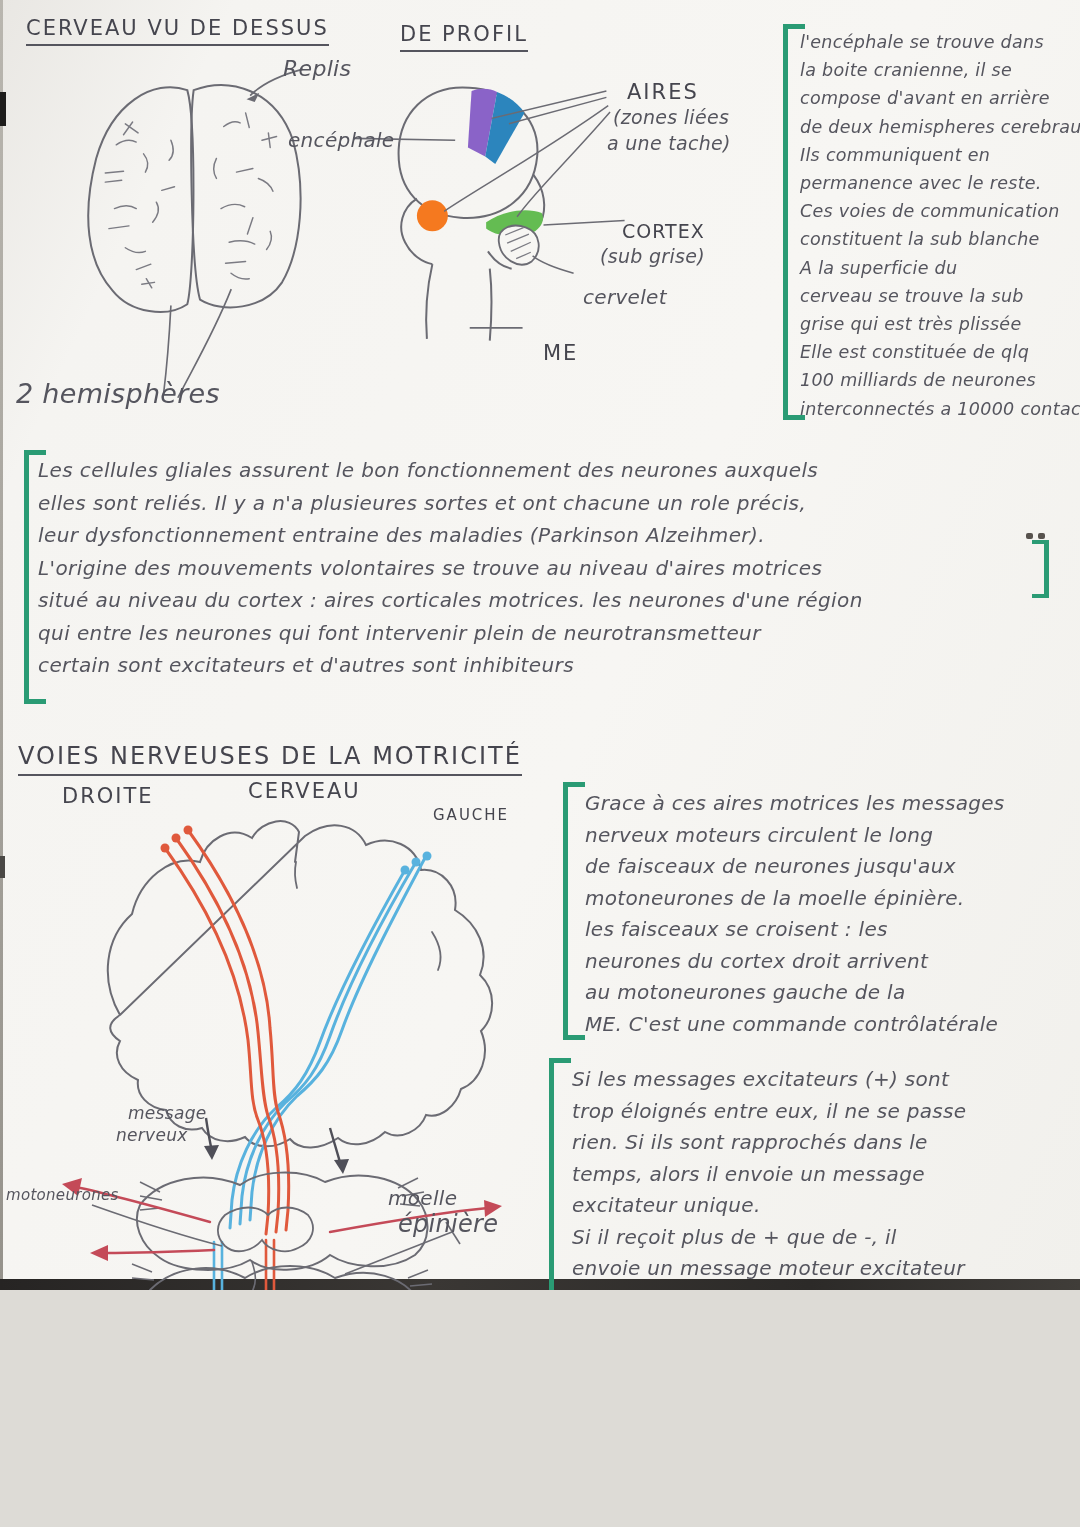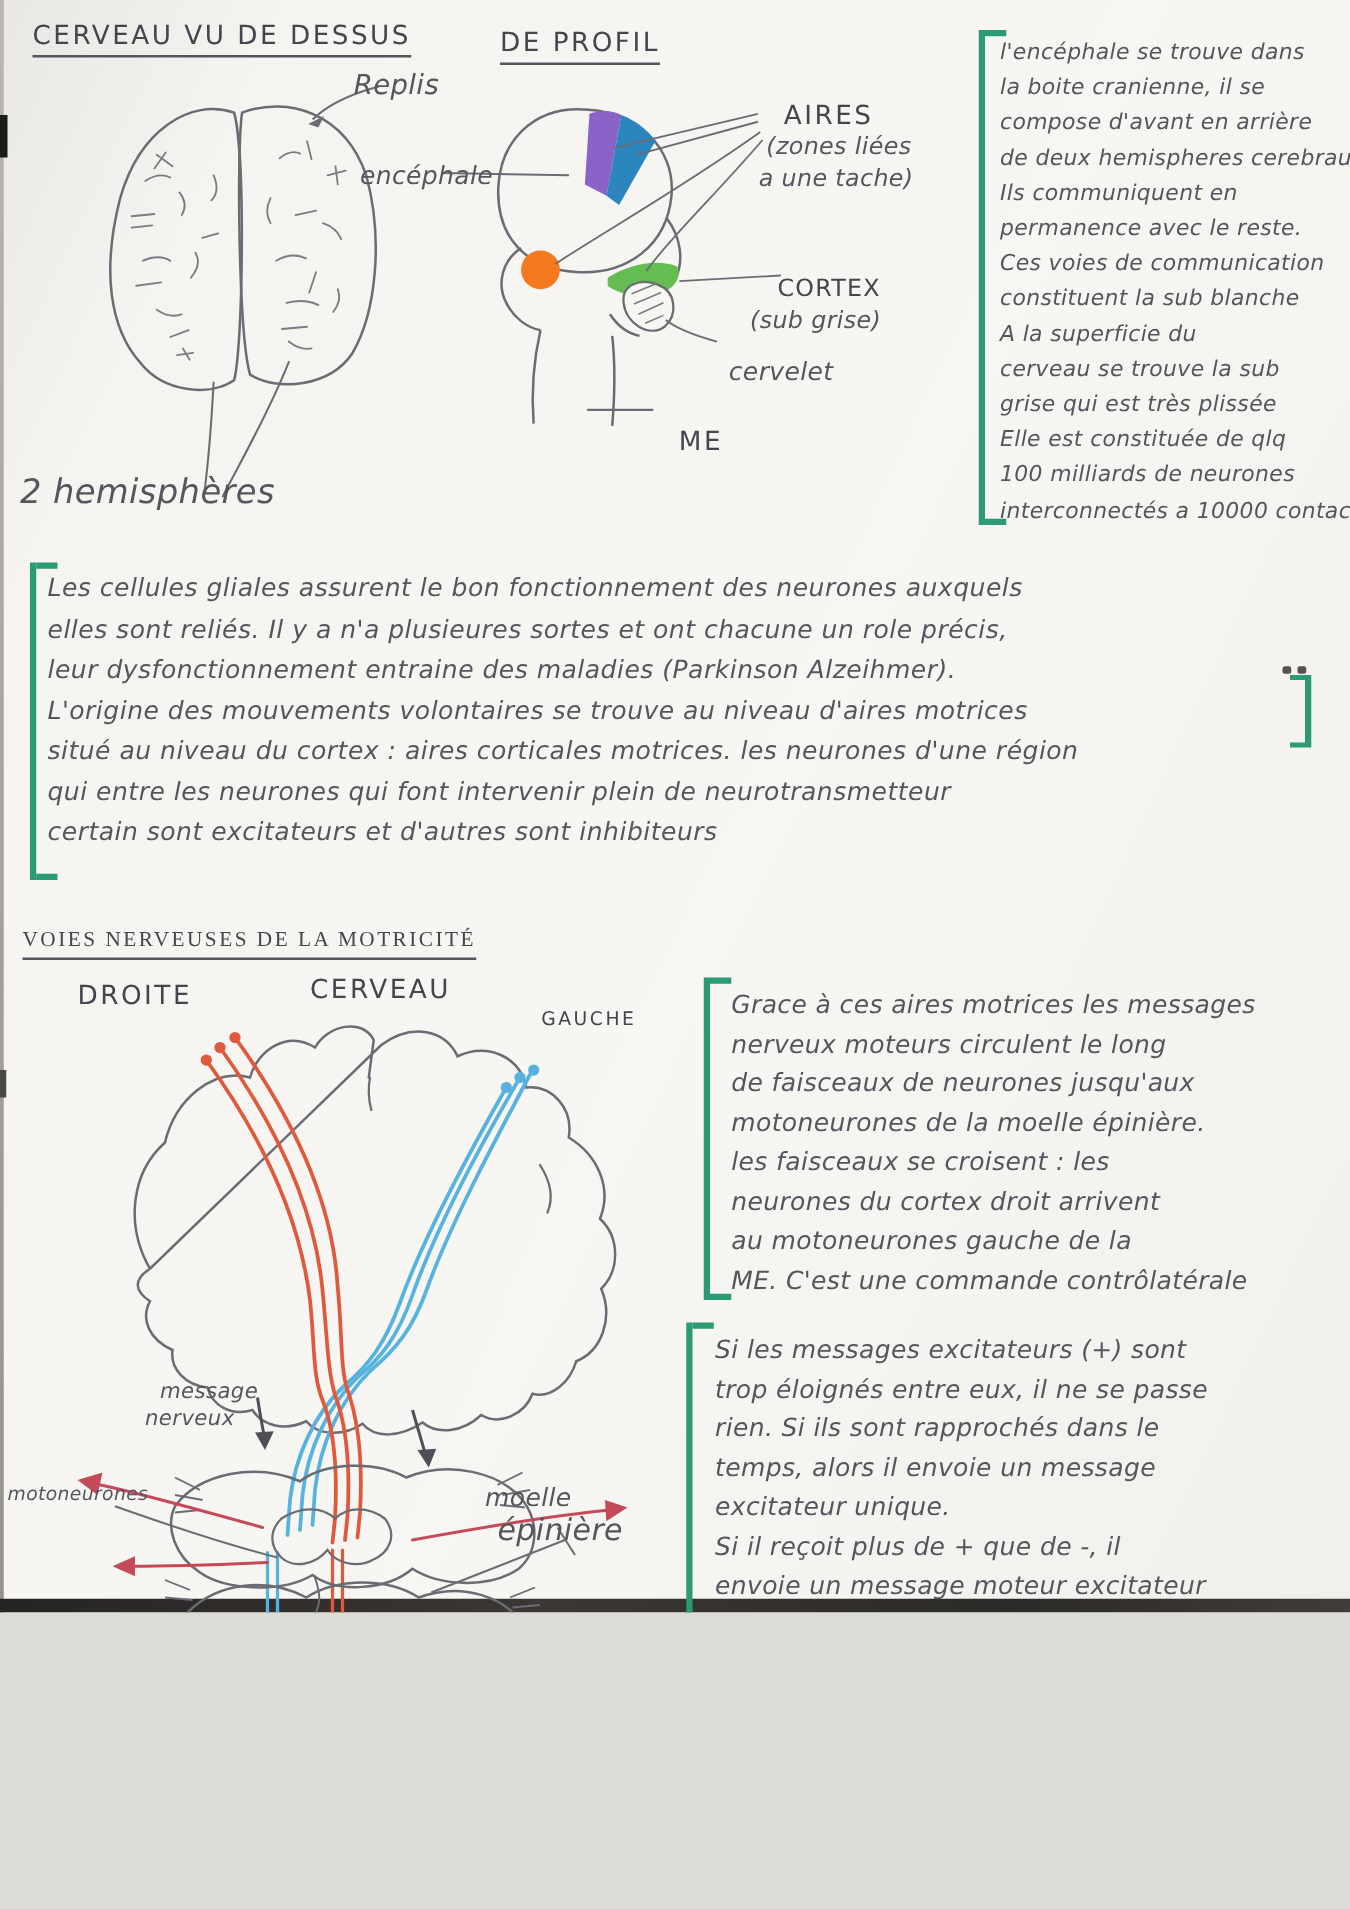--- a/index.html
+++ b/index.html
@@ -165,21 +165,21 @@
   <div class="abs hw" style="left:38px;top:454px;font-size:20px;line-height:32.5px;letter-spacing:.4px;">
       <div class="hw-line">Les cellules gliales assurent le bon fonctionnement des neurones auxquels</div>
       <div class="hw-line">elles sont reliés. Il y a n'a plusieures sortes et ont chacune un role précis,</div>
       <div class="hw-line">leur dysfonctionnement entraine des maladies (Parkinson Alzeihmer).</div>
       <div class="hw-line">L'origine des mouvements volontaires se trouve au niveau d'aires motrices</div>
       <div class="hw-line">situé au niveau du cortex : aires corticales motrices. les neurones d'une région</div>
       <div class="hw-line">qui entre les neurones qui font intervenir plein de neurotransmetteur</div>
       <div class="hw-line">certain sont excitateurs et d'autres sont inhibiteurs</div>
     </div>
 
-  <div class="abs hw cap title" style="left:18px;top:742px;font-size:17px;font-family:Liberation Serif, serif;">VOIES NERVEUSES DE LA MOTRICITÉ</div>
+  <div class="abs hw cap title" style="left:18px;top:742px;font-size:24px;">VOIES NERVEUSES DE LA MOTRICITÉ</div>
   <div class="abs hw cap" style="left:62px;top:784px;font-size:21px;">DROITE</div>
   <div class="abs hw cap" style="left:220px;top:779px;font-size:21px;margin-left:28px;">CERVEAU</div>
   <div class="abs hw cap" style="left:433px;top:806px;font-size:15px;">GAUCHE</div>
 
   <svg class="svg-abs" style="left:0;top:795px;" width="560" height="680" viewBox="0 795 560 680">
     <g stroke="#6b6b73" stroke-width="2" fill="none" stroke-linecap="round">
       <path d="M120,1015 C100,980 105,938 132,914 C140,880 170,854 200,862 C206,840 230,824 252,838 C262,820 290,814 299,832 L295,862
                M305,836 C330,818 356,824 366,845 C390,834 416,845 421,870 C441,868 459,886 455,910 C478,924 490,950 480,975
                C496,990 496,1016 481,1031 C491,1055 481,1081 461,1089 C456,1106 441,1119 426,1115 C420,1131 400,1141 385,1132
                C370,1146 350,1148 338,1138 C320,1150 300,1151 290,1139 C275,1149 255,1149 245,1137 C228,1145 210,1141 202,1128

